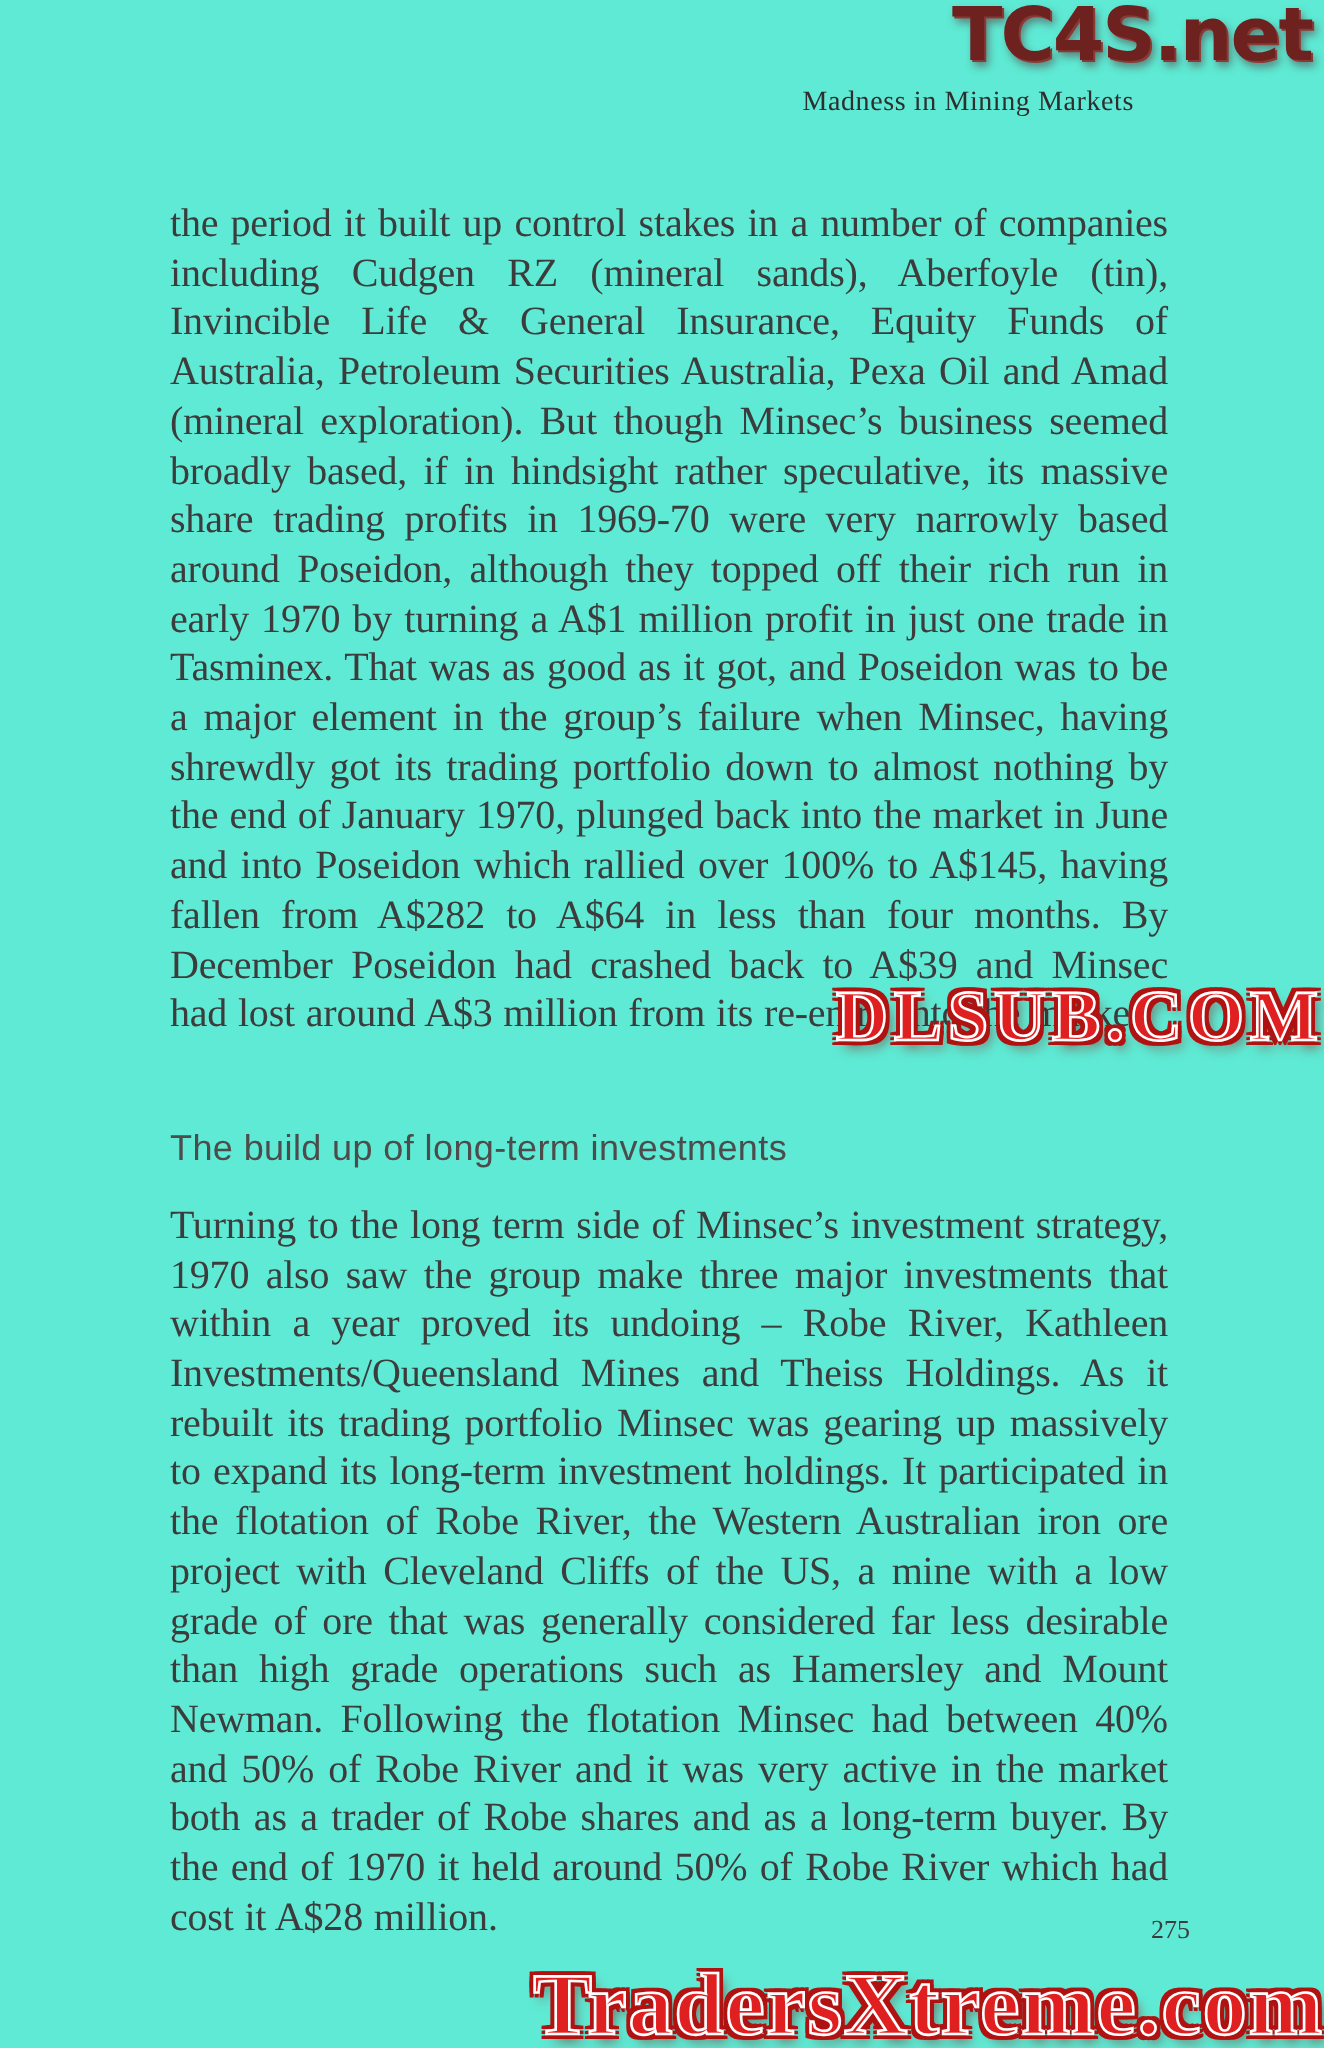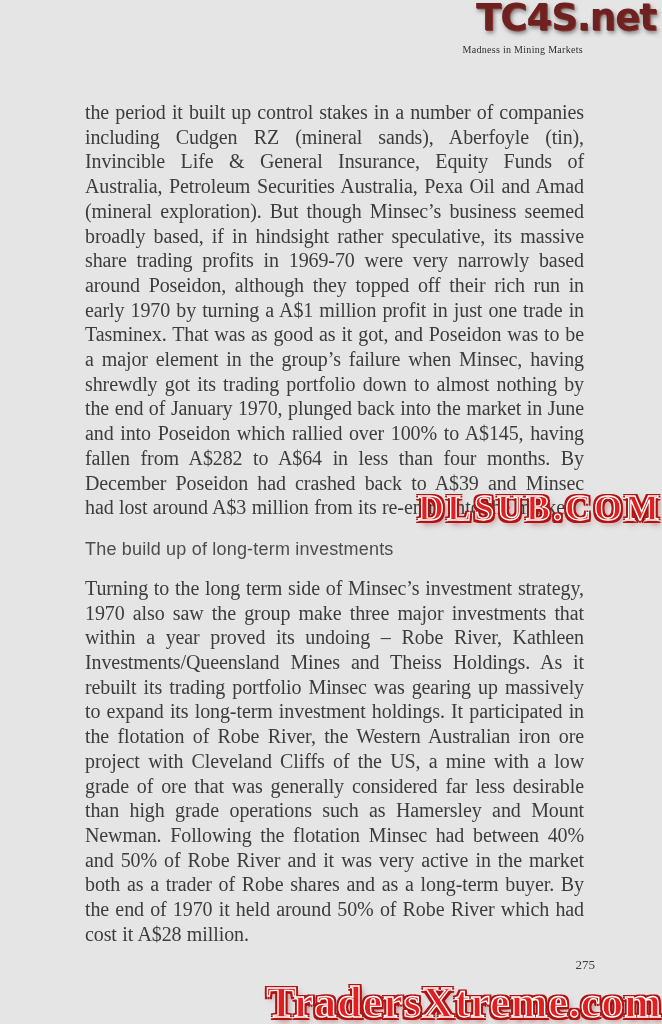--- a/index.html
+++ b/index.html
@@ -7,21 +7,21 @@
   body {
     width: 662px;
     height: 1024px;
     position: relative;
     overflow: hidden;
     font-family: "Liberation Serif", serif;
   }
   .page {
     position: absolute;
     inset: 0;
-    background: #e5e5e5;
+    background: #5eead4;
   }
 
   
   .logo-tc4s {
     position: absolute;
     top: -4px;
     right: 6px;
     font-family: "DejaVu Sans", sans-serif;
     font-weight: bold;
     font-size: 37px;
@@ -29,22 +29,22 @@
     color: #6e2220;
     text-shadow:
       1px 1px 0 #8a3a34,
       2px 3px 4px rgba(90, 90, 90, 0.75);
   }
 
   
   .running-title {
     position: absolute;
     top: 44px;
-    right: 79px;
-    font-size: 10px;
+    right: 95px;
+    font-size: 14px;
     letter-spacing: 0.3px;
     color: #2e2e2e;
   }
 
   
   .content {
     position: absolute;
     left: 85px;
     top: 100px;
     width: 499px;
@@ -56,21 +56,21 @@
     word-spacing: 0.5px;
     color: #3c3c3c;
     text-align: justify;
   }
   .heading {
     font-family: "Liberation Sans", sans-serif;
     font-weight: 400;
     font-size: 18px;
     color: #4c4c4c;
     letter-spacing: 0.2px;
-    margin-top: 19px;
+    margin-top: 44px;
     margin-bottom: 16px;
   }
 
   
   .page-number {
     position: absolute;
     top: 957px;
     right: 67px;
     font-size: 13px;
     color: #3c3c3c;

